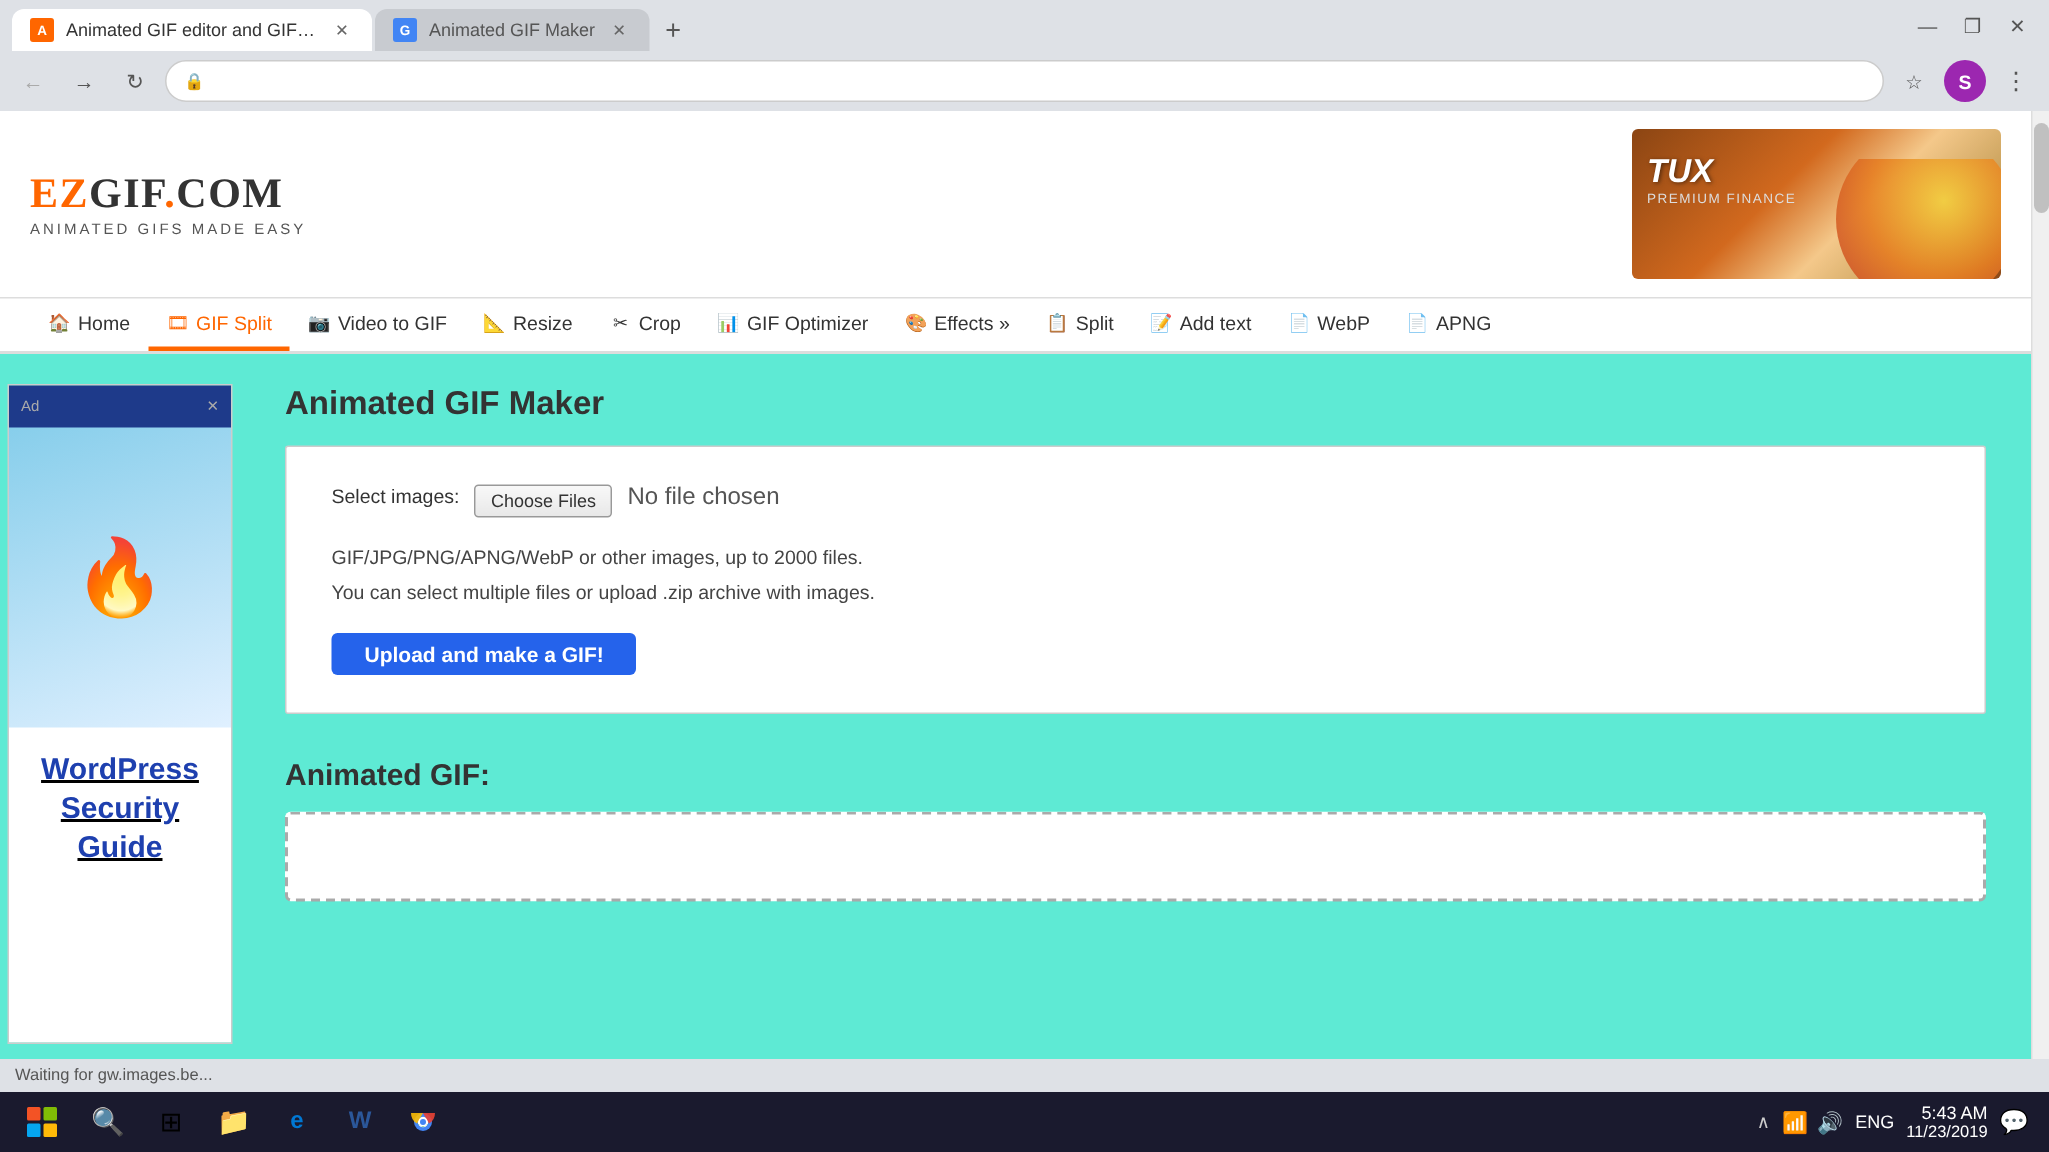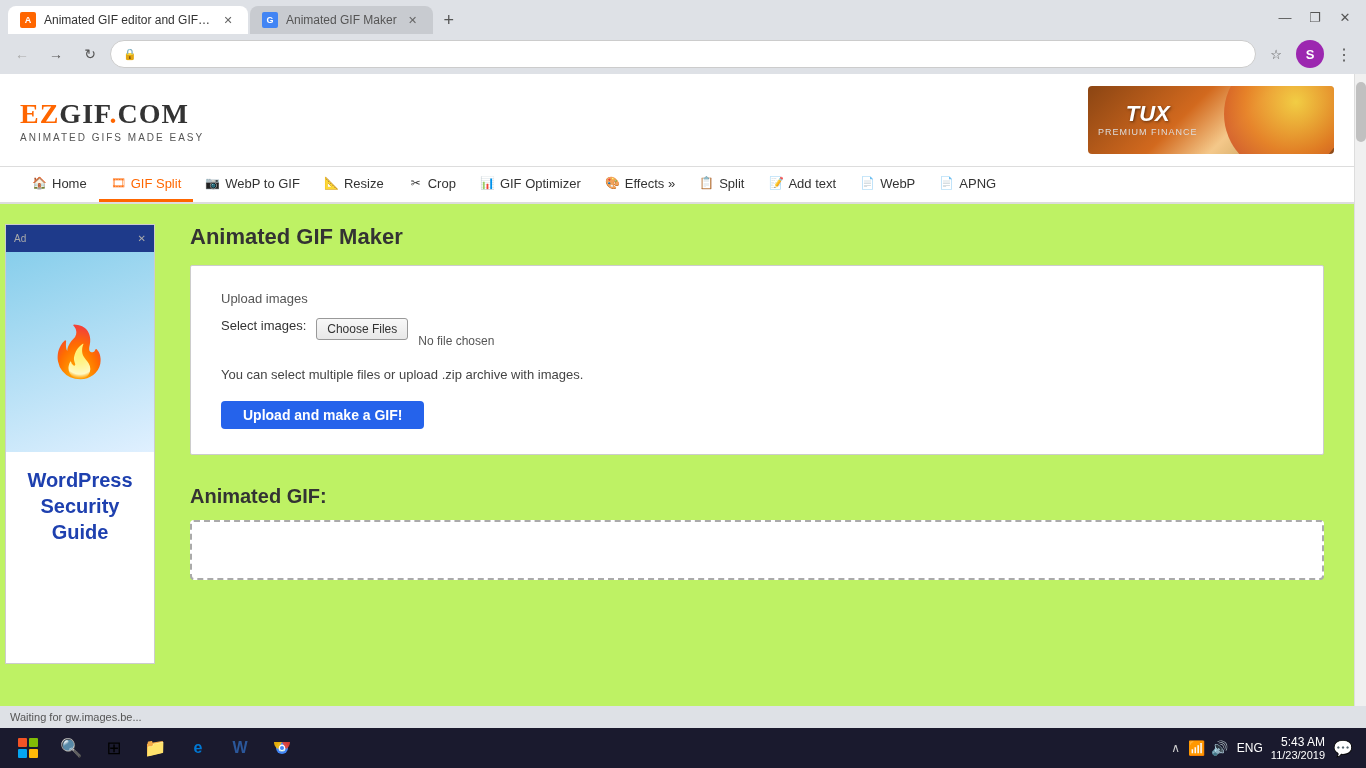--- a/index.html
+++ b/index.html
@@ -32,49 +32,49 @@
     .star-btn { width: 28px; height: 28px; display: flex; align-items: center; justify-content: center; border-radius: 50%; cursor: pointer; color: #555; }
     .profile-btn { width: 28px; height: 28px; border-radius: 50%; background: #9c27b0; display: flex; align-items: center; justify-content: center; color: white; font-size: 13px; font-weight: bold; cursor: pointer; }
     .menu-btn { width: 28px; height: 28px; display: flex; align-items: center; justify-content: center; border-radius: 50%; cursor: pointer; color: #555; font-size: 16px; }
 
     
     .page-area { flex: 1; background: #f0f0f0; display: flex; overflow: hidden; }
     .scrollbar { width: 12px; background: #f0f0f0; border-left: 1px solid #ddd; display: flex; flex-direction: column; }
     .scroll-thumb { width: 10px; height: 60px; background: #c0c0c0; border-radius: 5px; margin: 2px auto; margin-top: 8px; }
 
     
-    .site-content { flex: 1; background: #bef264; overflow-y: auto; display: flex; flex-direction: column; }
+    .site-content { flex: 1; background: #5eead4; overflow-y: auto; display: flex; flex-direction: column; }
 
     
     .site-header { background: #fff; padding: 12px 20px; display: flex; align-items: center; justify-content: space-between; }
     .logo { display: flex; flex-direction: column; }
     .logo-main { font-size: 28px; font-weight: bold; color: #333; font-family: Georgia, serif; letter-spacing: 1px; }
     .logo-sub { font-size: 10px; color: #555; letter-spacing: 2px; font-family: Arial, sans-serif; text-transform: uppercase; margin-top: 2px; }
-    .ad-banner { width: 246px; height: 68px; background: linear-gradient(135deg, #8B4513 0%, #D2691E 40%, #f4c88a 60%, #c8a05a 80%, #8B4513 100%); border-radius: 4px; overflow: hidden; display: flex; align-items: center; justify-content: center; position: relative; text-align: center; }
+    .ad-banner { width: 246px; height: 100px; background: linear-gradient(135deg, #8B4513 0%, #D2691E 40%, #f4c88a 60%, #c8a05a 80%, #8B4513 100%); border-radius: 4px; overflow: hidden; display: flex; align-items: center; justify-content: center; position: relative; }
 
     
     .nav-bar { background: #fff; border-top: 1px solid #ddd; border-bottom: 2px solid #ddd; padding: 0 20px; display: flex; align-items: center; }
     .nav-item { display: flex; align-items: center; padding: 8px 12px; font-size: 13px; color: #333; cursor: pointer; gap: 4px; border-bottom: 3px solid transparent; white-space: nowrap; }
     .nav-item.active { border-bottom: 3px solid #ff6600; color: #ff6600; }
     .nav-icon { width: 16px; height: 16px; display: inline-flex; align-items: center; justify-content: center; font-size: 12px; }
 
     
     .main-content { display: flex; flex: 1; padding: 0; }
     .sidebar { width: 160px; flex-shrink: 0; padding: 20px 0; }
     .sidebar-ad { width: 150px; height: 440px; background: linear-gradient(180deg, #1e3a8a 0%, #1e40af 20%, #fff 20%, #fff 100%); margin: 0 auto; border: 1px solid #ccc; overflow: hidden; }
     .sidebar-ad-header { background: #1e3a8a; padding: 8px; display: flex; align-items: center; gap: 16px; font-size: 10px; color: #aaa; }
-    .sidebar-ad-body { padding: 15px 10px; display: flex; flex-direction: column; align-items: center; }
+    .sidebar-ad-body { padding: 15px 10px; display: flex; flex-direction: column; align-items: center; text-decoration: underline; }
     .sidebar-ad-title { font-size: 20px; font-weight: bold; color: #1e40af; text-align: center; line-height: 1.3; }
 
     .content-area { flex: 1; padding: 20px 30px; }
     .page-title { font-size: 22px; font-weight: bold; color: #333; margin-bottom: 15px; }
     .upload-row { display: flex; align-items: flex-start; gap: 10px; margin-bottom: 15px; }
     .upload-label { font-size: 13px; color: #333; }
     .choose-files-btn { padding: 3px 10px; border: 1px solid #999; border-radius: 3px; background: linear-gradient(180deg, #f8f8f8, #e8e8e8); cursor: pointer; font-size: 12px; color: #333; white-space: nowrap; }
-    .no-file-text { font-size: 12px; color: #555; margin-top: 16px; }
+    .no-file-text { font-size: 16px; color: #555; }
     .upload-info { font-size: 13px; color: #444; line-height: 1.8; margin-bottom: 15px; }
     .upload-btn { background: #2563eb; color: white; border: none; padding: 6px 22px; border-radius: 4px; font-size: 14px; font-weight: bold; cursor: pointer; }
 
     .section-title { font-size: 20px; font-weight: bold; color: #333; margin-bottom: 12px; }
     .animated-gif-box { border: 2px dashed #aaa; border-radius: 4px; min-height: 60px; background: #fff; }
 
     
     .status-bar { height: 22px; background: #dee1e6; display: flex; align-items: center; padding: 0 10px; font-size: 11px; color: #555; }
 
     
@@ -161,21 +161,21 @@
         <div class="nav-item">
           <span class="nav-icon">🏠</span>
           <span>Home</span>
         </div>
         <div class="nav-item active">
           <span class="nav-icon">🎞</span>
           <span>GIF Split</span>
         </div>
         <div class="nav-item">
           <span class="nav-icon">📷</span>
-          <span>WebP to GIF</span>
+          <span>Video to GIF</span>
         </div>
         <div class="nav-item">
           <span class="nav-icon">📐</span>
           <span>Resize</span>
         </div>
         <div class="nav-item">
           <span class="nav-icon">✂</span>
           <span>Crop</span>
         </div>
         <div class="nav-item">
@@ -220,29 +220,29 @@
               <div class="sidebar-ad-title">WordPress Security Guide</div>
             </div>
           </div>
         </div>
 
         <div class="content-area">
           <h1 class="page-title">Animated GIF Maker</h1>
 
           <div class="upload-box-wrapper">
             <div class="upload-box-inner">
-              <div class="upload-fieldset-legend">Upload images</div>
 
               <div class="upload-row">
                 <span class="upload-label">Select images:</span>
                 <button class="choose-files-btn">Choose Files</button>
                 <span class="no-file-text">No file chosen</span>
               </div>
 
               <div class="upload-info">
+                <div>GIF/JPG/PNG/APNG/WebP or other images, up to 2000 files.</div>
                 <div>You can select multiple files or upload .zip archive with images.</div>
               </div>
 
               <button class="upload-btn">Upload and make a GIF!</button>
             </div>
           </div>
 
           <div style="margin-top: 30px;">
             <h2 class="section-title">Animated GIF:</h2>
             <div class="animated-gif-box"></div>

